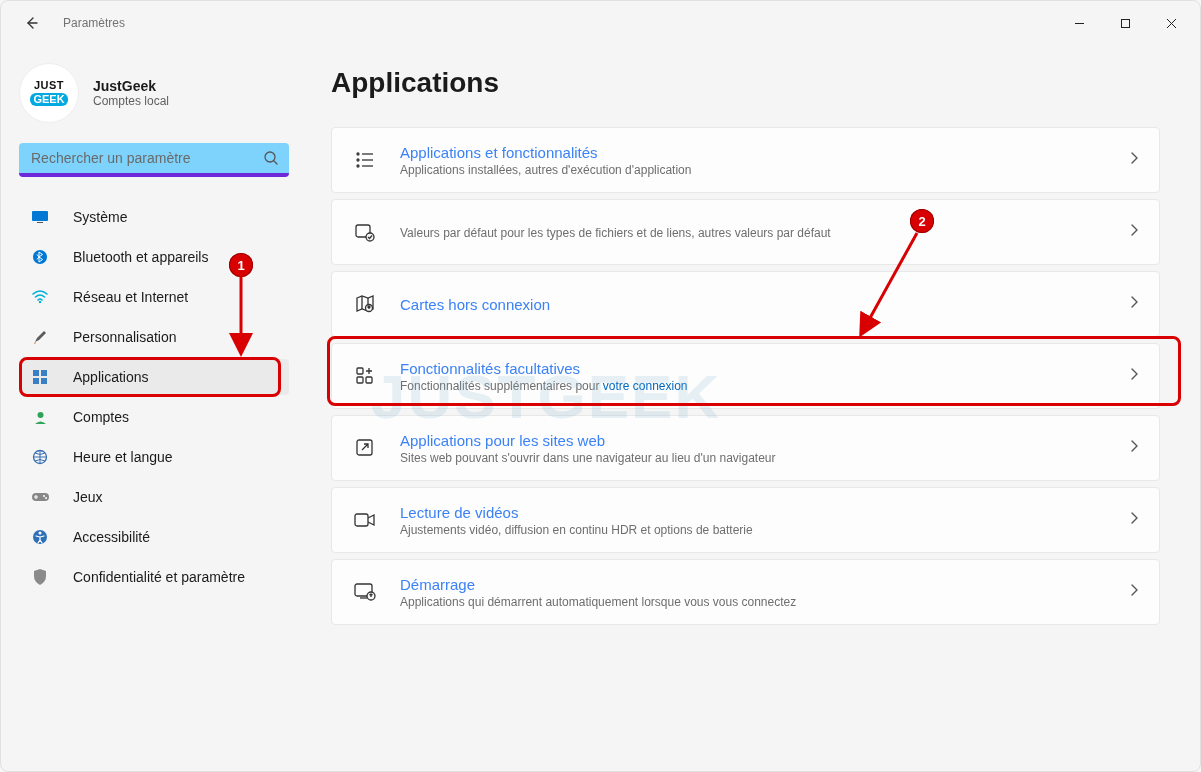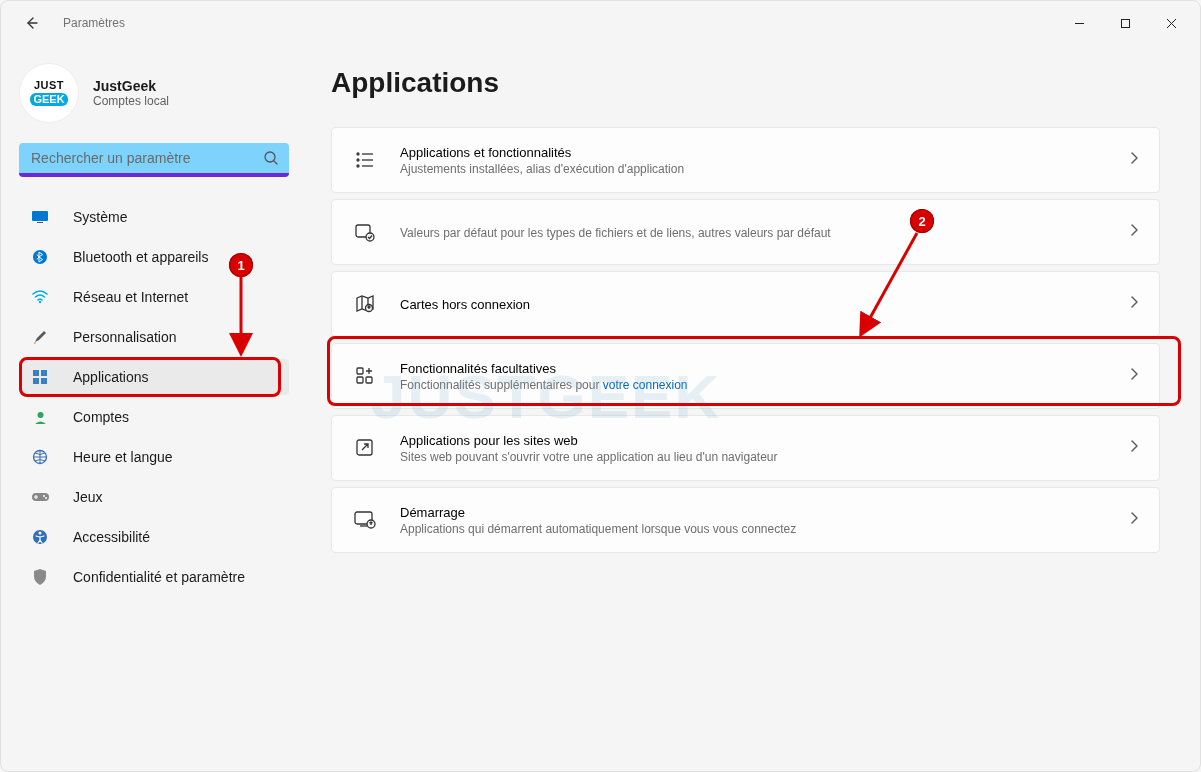--- a/index.html
+++ b/index.html
@@ -27,21 +27,21 @@
   .nav { list-style: none; }
   .nav-item { display: flex; align-items: center; gap: 24px; height: 36px; padding: 0 12px; border-radius: 4px; font-size: 14px; cursor: pointer; position: relative; margin-bottom: 4px; }
   .nav-item.active { background: #eaeaea; }
   .nav-item.active::before { content:""; position:absolute; left:0; top:9px; bottom:9px; width:3px; background:#0067c0; border-radius:2px; }
   .nav-icon { width: 18px; height: 18px; display:flex; align-items:center; justify-content:center; font-size:14px; }
   .content { flex: 1; padding: 10px 40px 20px 30px; overflow-y: auto; }
   .page-title { font-size: 28px; font-weight: 600; margin: 12px 0 28px 0; }
   .card { background: #fdfdfd; border: 1px solid #e8e8e8; border-radius: 4px; height: 66px; display: flex; align-items: center; padding: 0 20px; margin-bottom: 6px; cursor: pointer; position: relative; }
   .card-icon { width: 26px; height: 26px; margin-right: 22px; display:flex; align-items:center; justify-content:center; color:#333; }
   .card-texts { flex: 1; }
-  .card-title { font-size: 13px; color:#000000; }
+  .card-title { font-size: 15px; color:#3b82f6; }
   .card-sub { font-size: 12px; color:#6e6e6e; margin-top:2px; }
   .card-sub .link { color:#0067c0; }
   .chev { color:#555; }
   
   .annot-box { position: absolute; border: 3px solid #d80000; border-radius: 8px; pointer-events: none; }
   .annot-badge { position: absolute; width: 24px; height: 24px; background:#d80000; color:#fff; border-radius:50%; display:flex; align-items:center; justify-content:center; font-size:13px; font-weight:600; pointer-events:none; box-shadow:0 0 0 1px #900 inset; }
   .annot-arrow { position: absolute; pointer-events:none; }
   .watermark { position:absolute; left:370px; top:360px; font-size:62px; font-weight:800; color:rgba(120,175,205,0.18); letter-spacing:2px; pointer-events:none; user-select:none; }
 </style>
 </head>
@@ -203,21 +203,21 @@
               <circle cx="3" cy="4" r="1"></circle>
               <path d="M7 4 H18"></path>
               <circle cx="3" cy="10" r="1"></circle>
               <path d="M7 10 H18"></path>
               <circle cx="3" cy="16" r="1"></circle>
               <path d="M7 16 H18"></path>
             </svg>
           </span>
         <div class="card-texts">
             <div class="card-title">Applications et fonctionnalités</div>
-            <div class="card-sub">Ajustements installées, alias d'exécution d'application</div>
+            <div class="card-sub">Applications installées, autres d'exécution d'application</div>
           </div>
         <span class="chev"><svg width="9" height="14" viewBox="0 0 9 14">
               <path d="M2 2 L7 7 L2 12" stroke="#555" stroke-width="1.4" fill="none" stroke-linecap="round" stroke-linejoin="round"></path>
             </svg></span>
       </div>
 
       <div class="card">
         <span class="card-icon">
             <svg width="20" height="20" viewBox="0 0 20 20" stroke="#333" stroke-width="1.3" fill="none">
               <rect x="1" y="3" width="14" height="12" rx="2"></rect>
@@ -270,27 +270,42 @@
 
       <div class="card">
         <span class="card-icon">
             <svg width="20" height="20" viewBox="0 0 20 20" stroke="#333" stroke-width="1.3" fill="none">
               <rect x="2" y="2" width="15" height="15" rx="2"></rect>
               <path d="M7 12 L13 6 M9 6 H13 V10"></path>
             </svg>
           </span>
         <div class="card-texts">
             <div class="card-title">Applications pour les sites web</div>
-            <div class="card-sub">Sites web pouvant s'ouvrir votre une application au lieu d'un navigateur</div>
-          </div>
-        <span class="chev"><svg width="9" height="14" viewBox="0 0 9 14">
-              <path d="M2 2 L7 7 L2 12" stroke="#555" stroke-width="1.4" fill="none" stroke-linecap="round" stroke-linejoin="round"></path>
-            </svg></span>
-      </div>
-
+            <div class="card-sub">Sites web pouvant s'ouvrir dans une navigateur au lieu d'un navigateur</div>
+          </div>
+        <span class="chev"><svg width="9" height="14" viewBox="0 0 9 14">
+              <path d="M2 2 L7 7 L2 12" stroke="#555" stroke-width="1.4" fill="none" stroke-linecap="round" stroke-linejoin="round"></path>
+            </svg></span>
+      </div>
+
+      <div class="card">
+        <span class="card-icon">
+            <svg width="22" height="16" viewBox="0 0 22 16" stroke="#333" stroke-width="1.3" fill="none">
+              <rect x="1" y="2" width="13" height="12" rx="2"></rect>
+              <path d="M14 6 L20 3 V13 L14 10"></path>
+            </svg>
+          </span>
+        <div class="card-texts">
+            <div class="card-title">Lecture de vidéos</div>
+            <div class="card-sub">Ajustements vidéo, diffusion en continu HDR et options de batterie</div>
+          </div>
+        <span class="chev"><svg width="9" height="14" viewBox="0 0 9 14">
+              <path d="M2 2 L7 7 L2 12" stroke="#555" stroke-width="1.4" fill="none" stroke-linecap="round" stroke-linejoin="round"></path>
+            </svg></span>
+      </div>
 
       <div class="card">
         <span class="card-icon">
             <svg width="22" height="18" viewBox="0 0 22 18" stroke="#333" stroke-width="1.3" fill="none">
               <rect x="1" y="1" width="17" height="12" rx="2"></rect>
               <path d="M6 15 H13"></path>
               <circle cx="17" cy="13" r="4" fill="#f5f5f5"></circle>
               <path d="M17 11 V14 M15.5 12 L17 11 L18.5 12"></path>
             </svg>
           </span>

